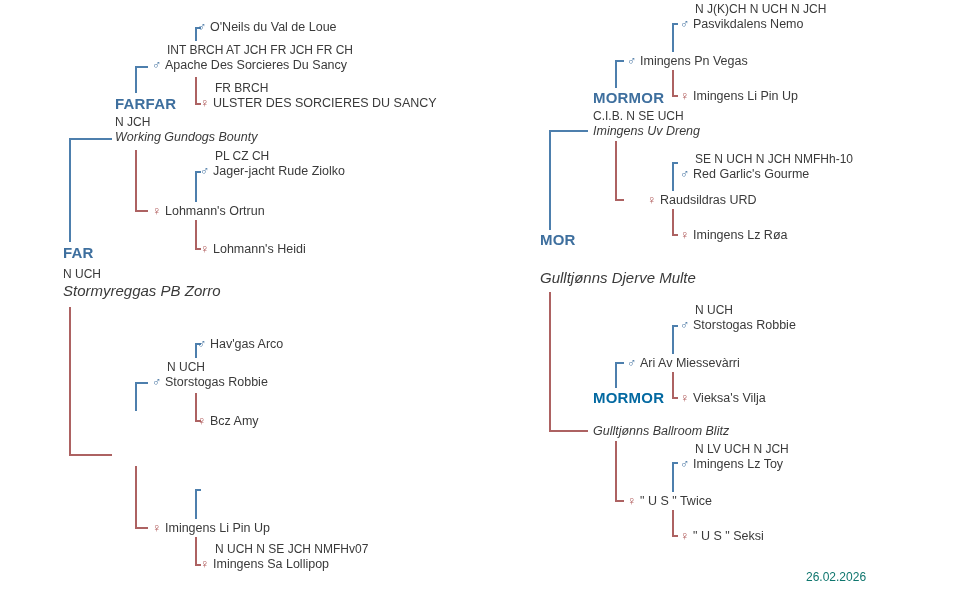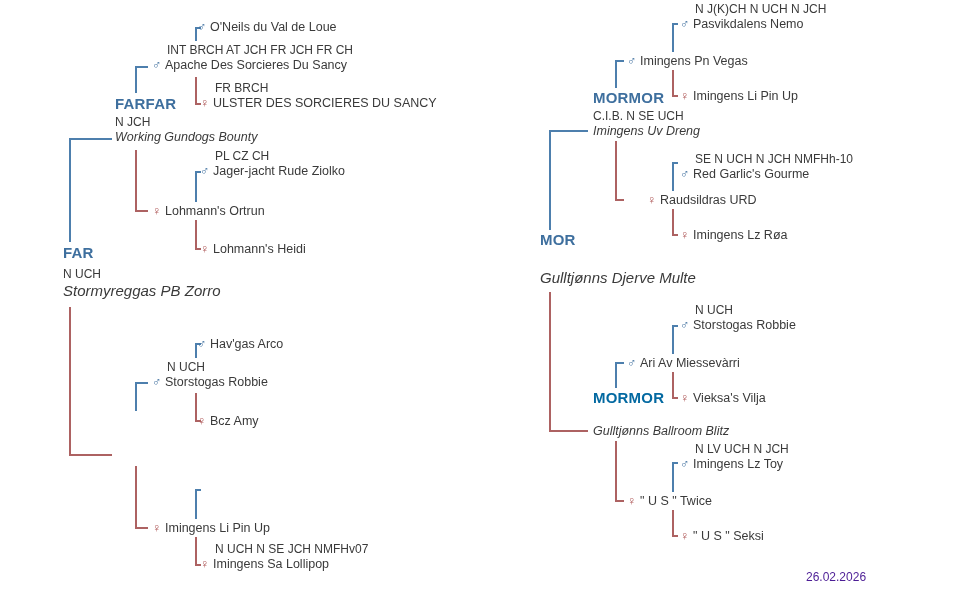--- a/index.html
+++ b/index.html
@@ -15,21 +15,21 @@
   .sym{display:inline-block;width:13px;font-size:12.5px;}
   .sym.male{color:#3e6f9e;}
   .sym.female{color:#b05a5a;}
   .nm-line{font-size:12.5px;line-height:15px;font-style:italic;}
   .nm-line.big{font-size:15px;line-height:18px;}
   .lbl{font-size:15px;font-weight:700;line-height:16px;letter-spacing:.2px;}
   .lbl.blue{color:#3e6f9e;}
   .lbl.red{color:#0369a1;}
   .lbl.mb3{margin-bottom:3px;}
   .lbl.mb6{margin-bottom:6px;}
-  .date{position:absolute;font-size:12px;color:#4c1d95;}
+  .date{position:absolute;font-size:12px;color:#0f766e;}
 </style>
 </head>
 <body>
 
 <div class="stage">
 
   <svg class="connectors" width="960" height="599" shape-rendering="crispEdges">
     <g fill="none" stroke-width="2">
 
       <polyline class="c-blue" points="112,139 70,139 70,242"></polyline>

